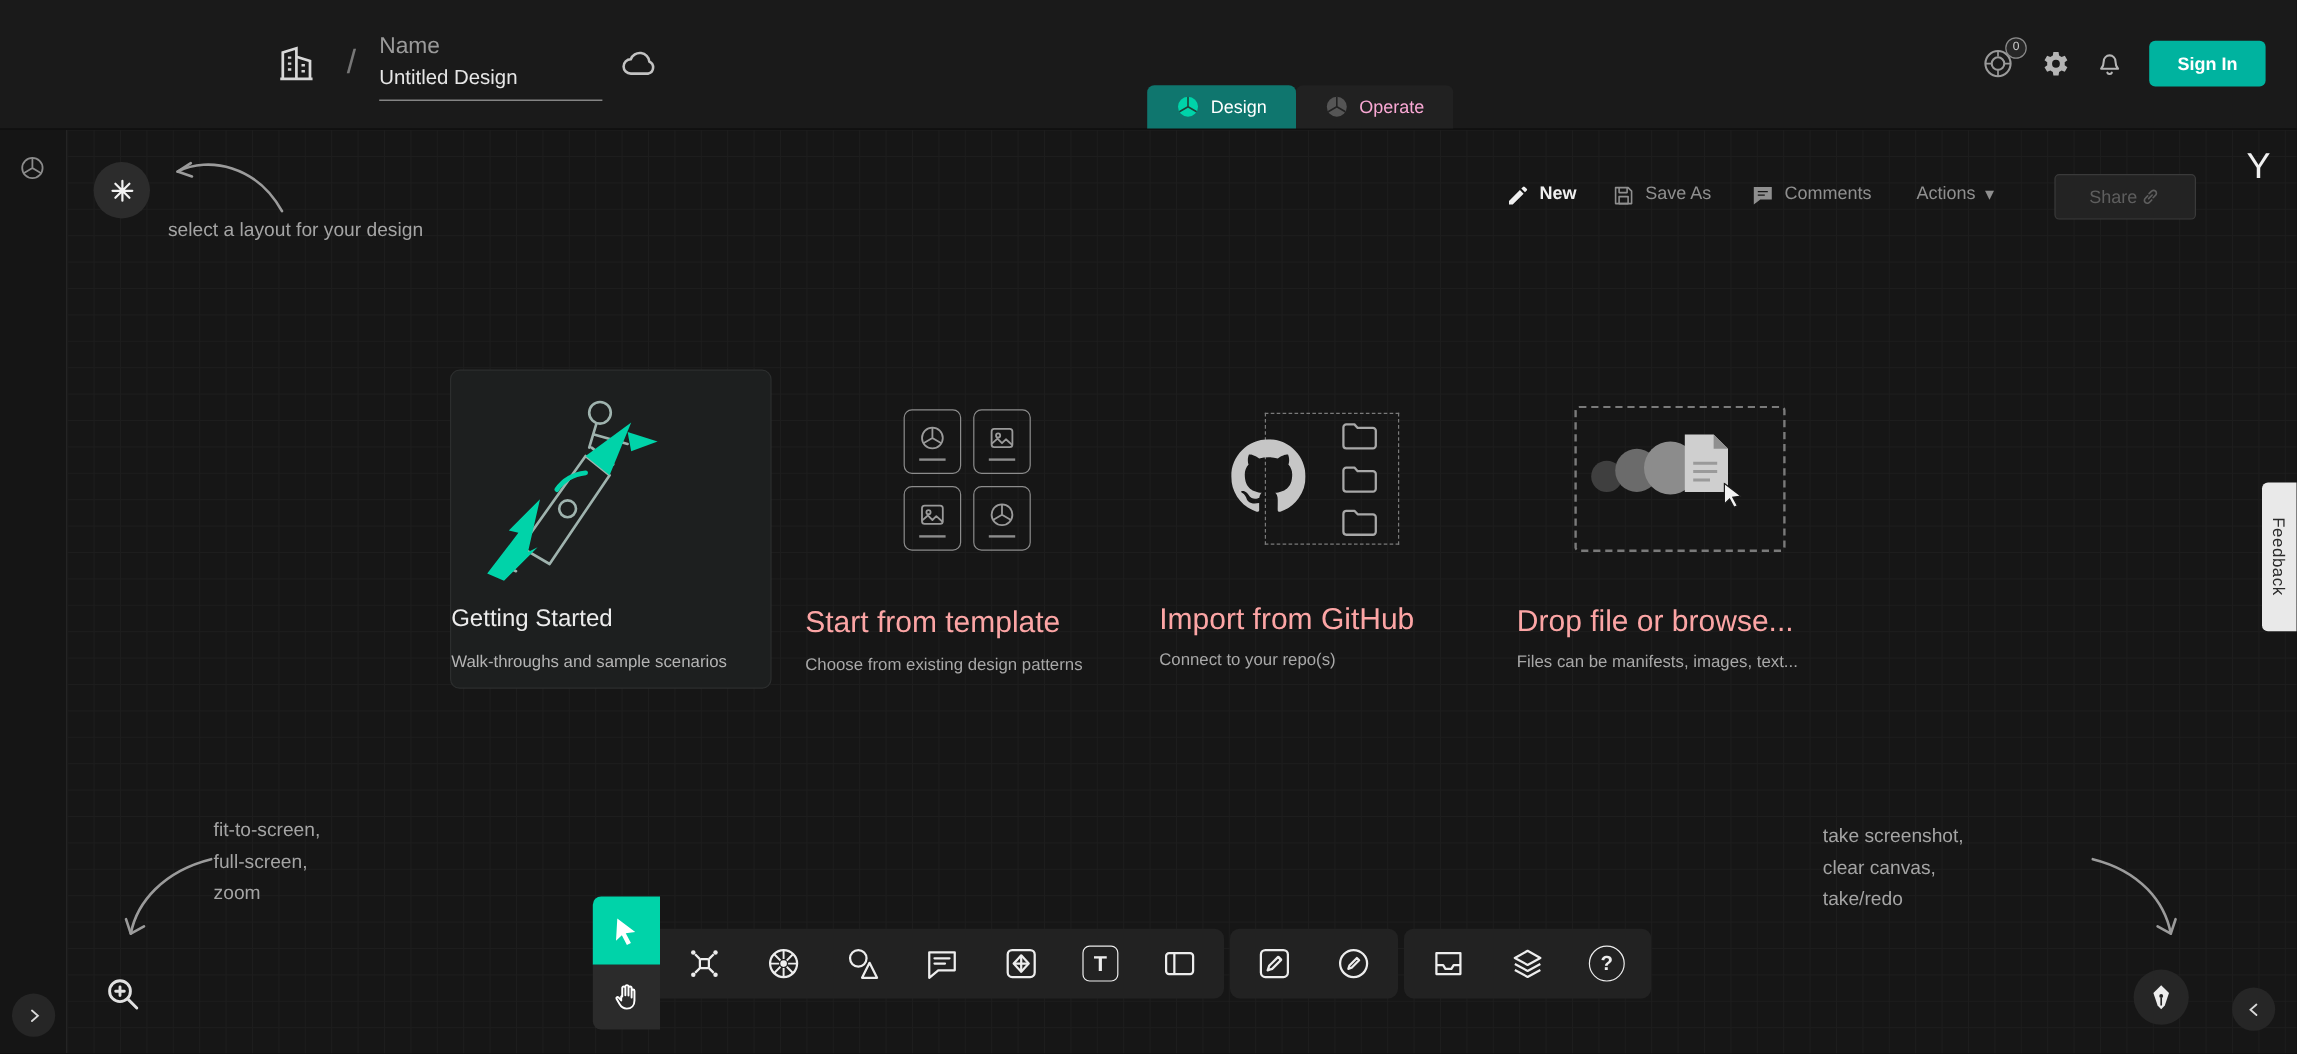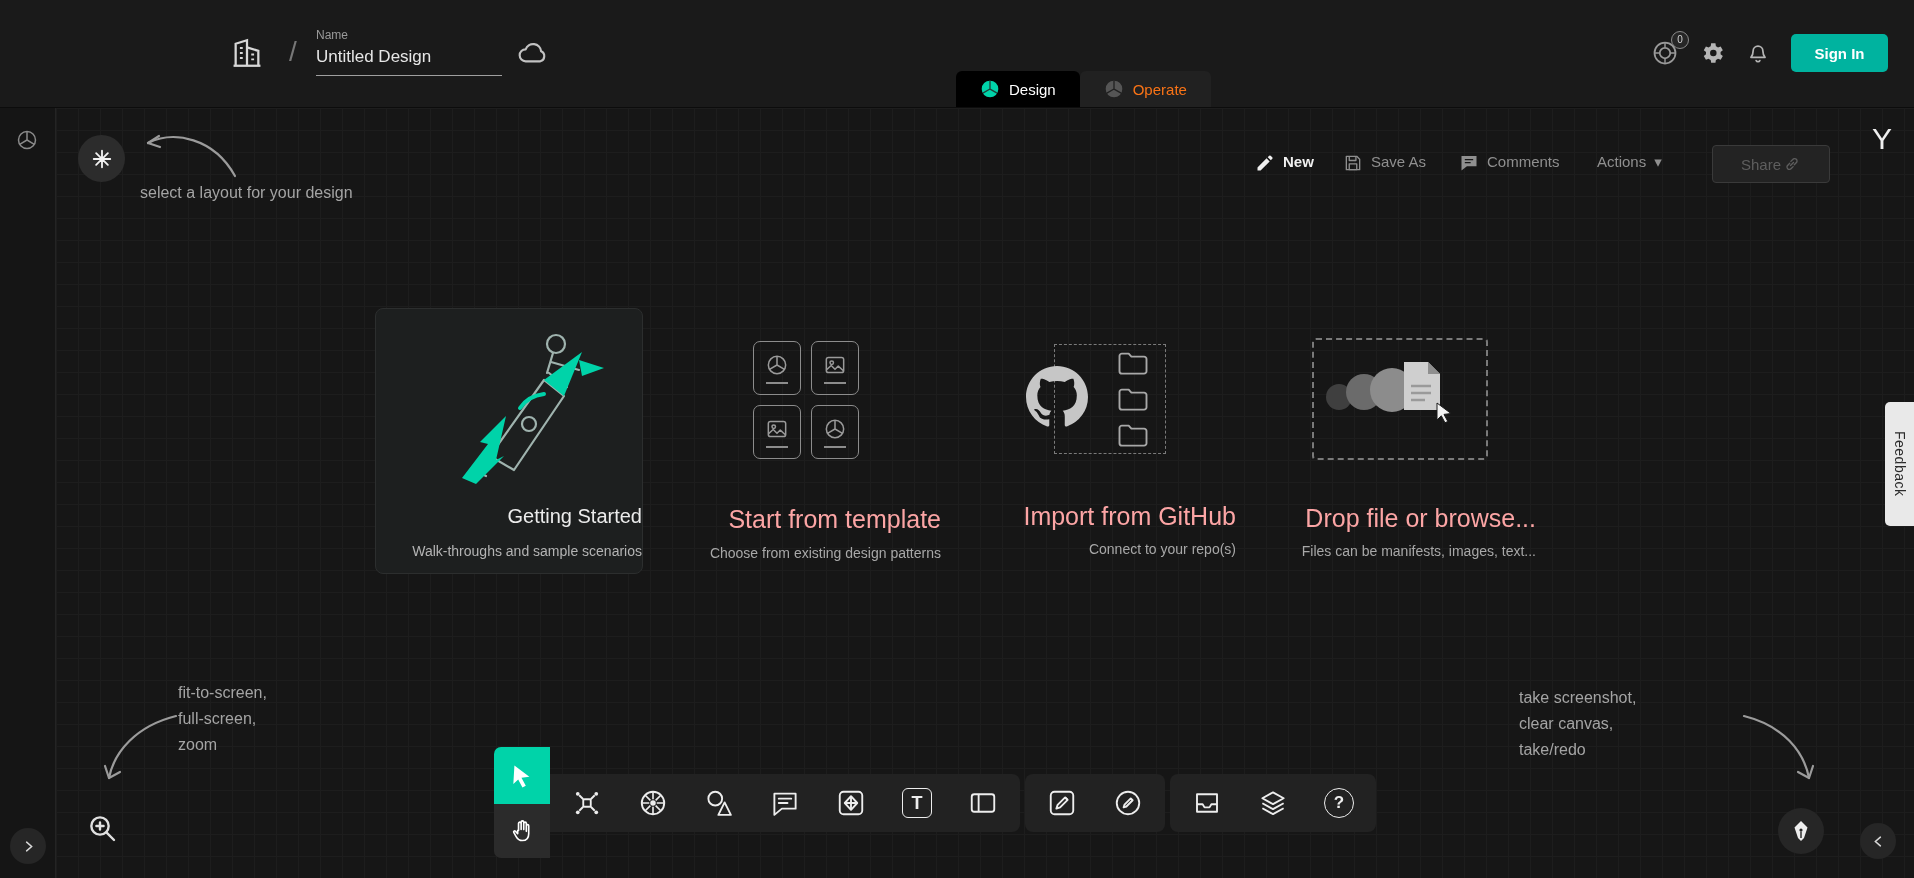--- a/index.html
+++ b/index.html
@@ -6,27 +6,27 @@
   body{background:#0d0d0d;font-family:"Liberation Sans",sans-serif}
   .app{position:relative;width:1914px;height:878px;background:#161616;overflow:hidden;color:#ddd}
 
   
   .hdr{position:absolute;left:0;top:0;width:100%;height:108px;background:#1a1a1a;border-bottom:1px solid #0c0c0c;z-index:5}
   .logo{position:absolute;left:16px;top:30px;display:flex;align-items:center;gap:13px;cursor:pointer}
   .logo-text{font-size:31px;font-weight:bold;color:#fff;letter-spacing:3px}
   .org-btn{position:absolute;left:230px;top:36px;background:none;border:0;color:#d8d8d8;cursor:pointer}
   .slash{position:absolute;left:289px;top:36px;font-size:28px;color:#777;font-weight:300}
   .name-field{position:absolute;left:316px;top:28px}
-  .name-field label{font-size:12px;color:#9a9a9a;display:block}
+  .name-field label{font-size:19px;color:#9a9a9a;display:block}
   .name-field input{display:block;margin-top:3px;width:186px;background:transparent;border:0;border-bottom:1px solid #9f9f9f;color:#e6e6e6;font-size:17px;padding:2px 0 8px;font-family:inherit;outline:none}
   .cloud{position:absolute;left:517px;top:36px;color:#c2c2c2}
   .tabs{position:absolute;left:956px;bottom:0;display:flex;z-index:6}
   .tab{display:flex;align-items:center;gap:9px;height:36px;padding:0 24px;font-size:15px;cursor:pointer;border-radius:6px 6px 0 0}
-  .tab.active{background:#000000;color:#fff}
-  .tab.inactive{background:#212121;color:#f97316}
+  .tab.active{background:#0f766e;color:#fff}
+  .tab.inactive{background:#212121;color:#f9a8d4}
   .hdr-right{position:absolute;right:26px;top:34px;display:flex;align-items:center;gap:20px}
   .icon-btn{position:relative;background:none;border:0;cursor:pointer;color:#b5b5b5;display:flex}
   .badge{position:absolute;top:-8px;right:-10px;min-width:18px;height:18px;border:1px solid #8a8a8a;border-radius:10px;background:#262626;color:#d2d2d2;font-size:10px;line-height:16px;text-align:center;padding:0 3px}
   .signin{width:97px;height:38px;background:#00B39F;color:#fff;border:0;border-radius:5px;font-size:15px;font-weight:bold;cursor:pointer;font-family:inherit}
 
   
   .canvas-bg{position:absolute;left:56px;top:108px;right:0;bottom:0;
     background-image:linear-gradient(#1d1d1d 1px,transparent 1px),linear-gradient(90deg,#1d1d1d 1px,transparent 1px);
     background-size:22px 22px}
   .left-rail{position:absolute;left:0;top:108px;width:56px;bottom:0;background:#151515;border-right:1px solid #242424;z-index:3}
@@ -42,21 +42,21 @@
 
   
   .ct-item{position:absolute;top:153px;display:flex;align-items:flex-start;gap:8px;background:none;border:0;cursor:pointer;font-family:inherit;font-size:15px;color:#8f8f8f;z-index:3}
   .ct-item.primary{color:#f0f0f0;font-weight:bold}
   .share-btn{position:absolute;left:1712px;top:145px;width:118px;height:38px;background:#232323;border:1px solid #3a3a3a;border-radius:4px;color:#5e5e5e;font-size:15px;display:flex;align-items:center;justify-content:center;gap:2px;cursor:pointer;font-family:inherit;z-index:3}
   .collab{position:absolute;left:1872px;top:122px;color:#f0f0f0;font-size:30px;font-weight:300;z-index:3}
 
   .feedback{position:absolute;right:0;top:402px;width:29px;height:124px;background:#e9e9e9;color:#2b2b2b;border-radius:5px 0 0 5px;writing-mode:vertical-rl;display:flex;align-items:center;justify-content:center;font-size:14px;letter-spacing:.5px;cursor:pointer;z-index:7;border:0;font-family:inherit}
 
   
-  .card{position:absolute;cursor:pointer;text-align:right;z-index:2}
+  .card{position:absolute;cursor:pointer;text-align:left;z-index:2}
   .card-title{position:absolute;left:0;right:0;font-size:25px;color:#fca5a5}
   .card-sub{position:absolute;left:0;right:0;font-size:14px;color:#a8a8a8}
   .card1{left:375px;top:308px;width:268px;height:266px;background:#1d1f1f;border:1px solid #2c2e2e;border-radius:8px}
   .card1 .card-title{top:196px;font-size:20px;color:#ececec}
   .card1 .card-sub{top:234px;color:#b4b4b4}
   .card2{left:671px;top:335px;width:270px;height:230px}
   .card2 .card-title{top:170px}
   .card2 .card-sub{top:210px}
   .card3{left:966px;top:340px;width:270px;height:220px}
   .card3 .card-title{top:162px}

